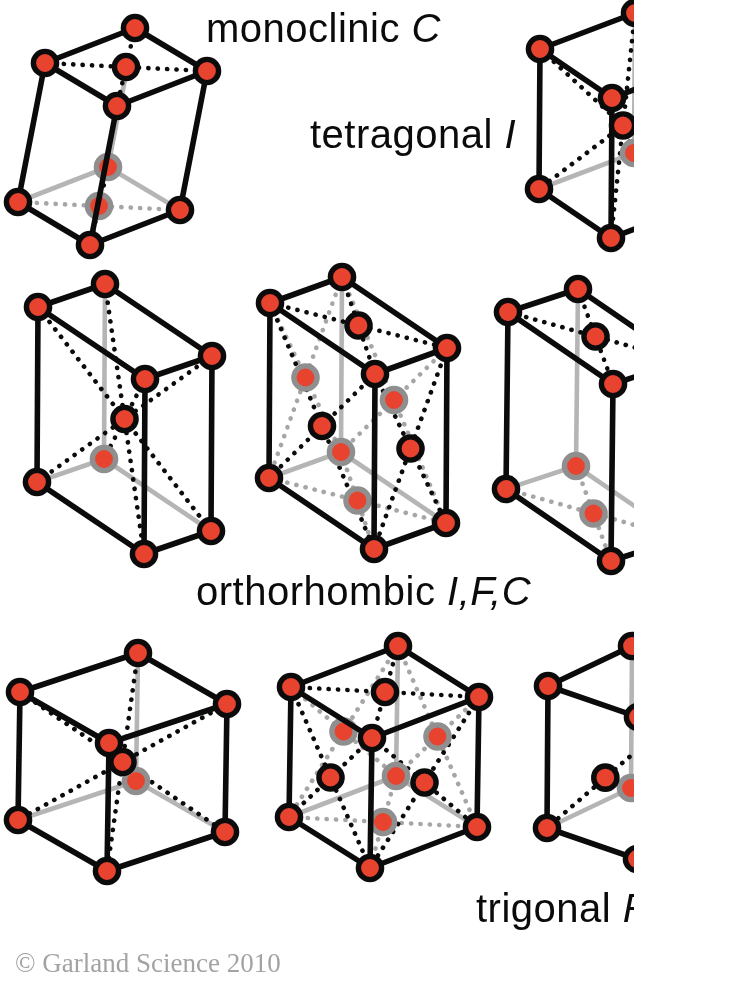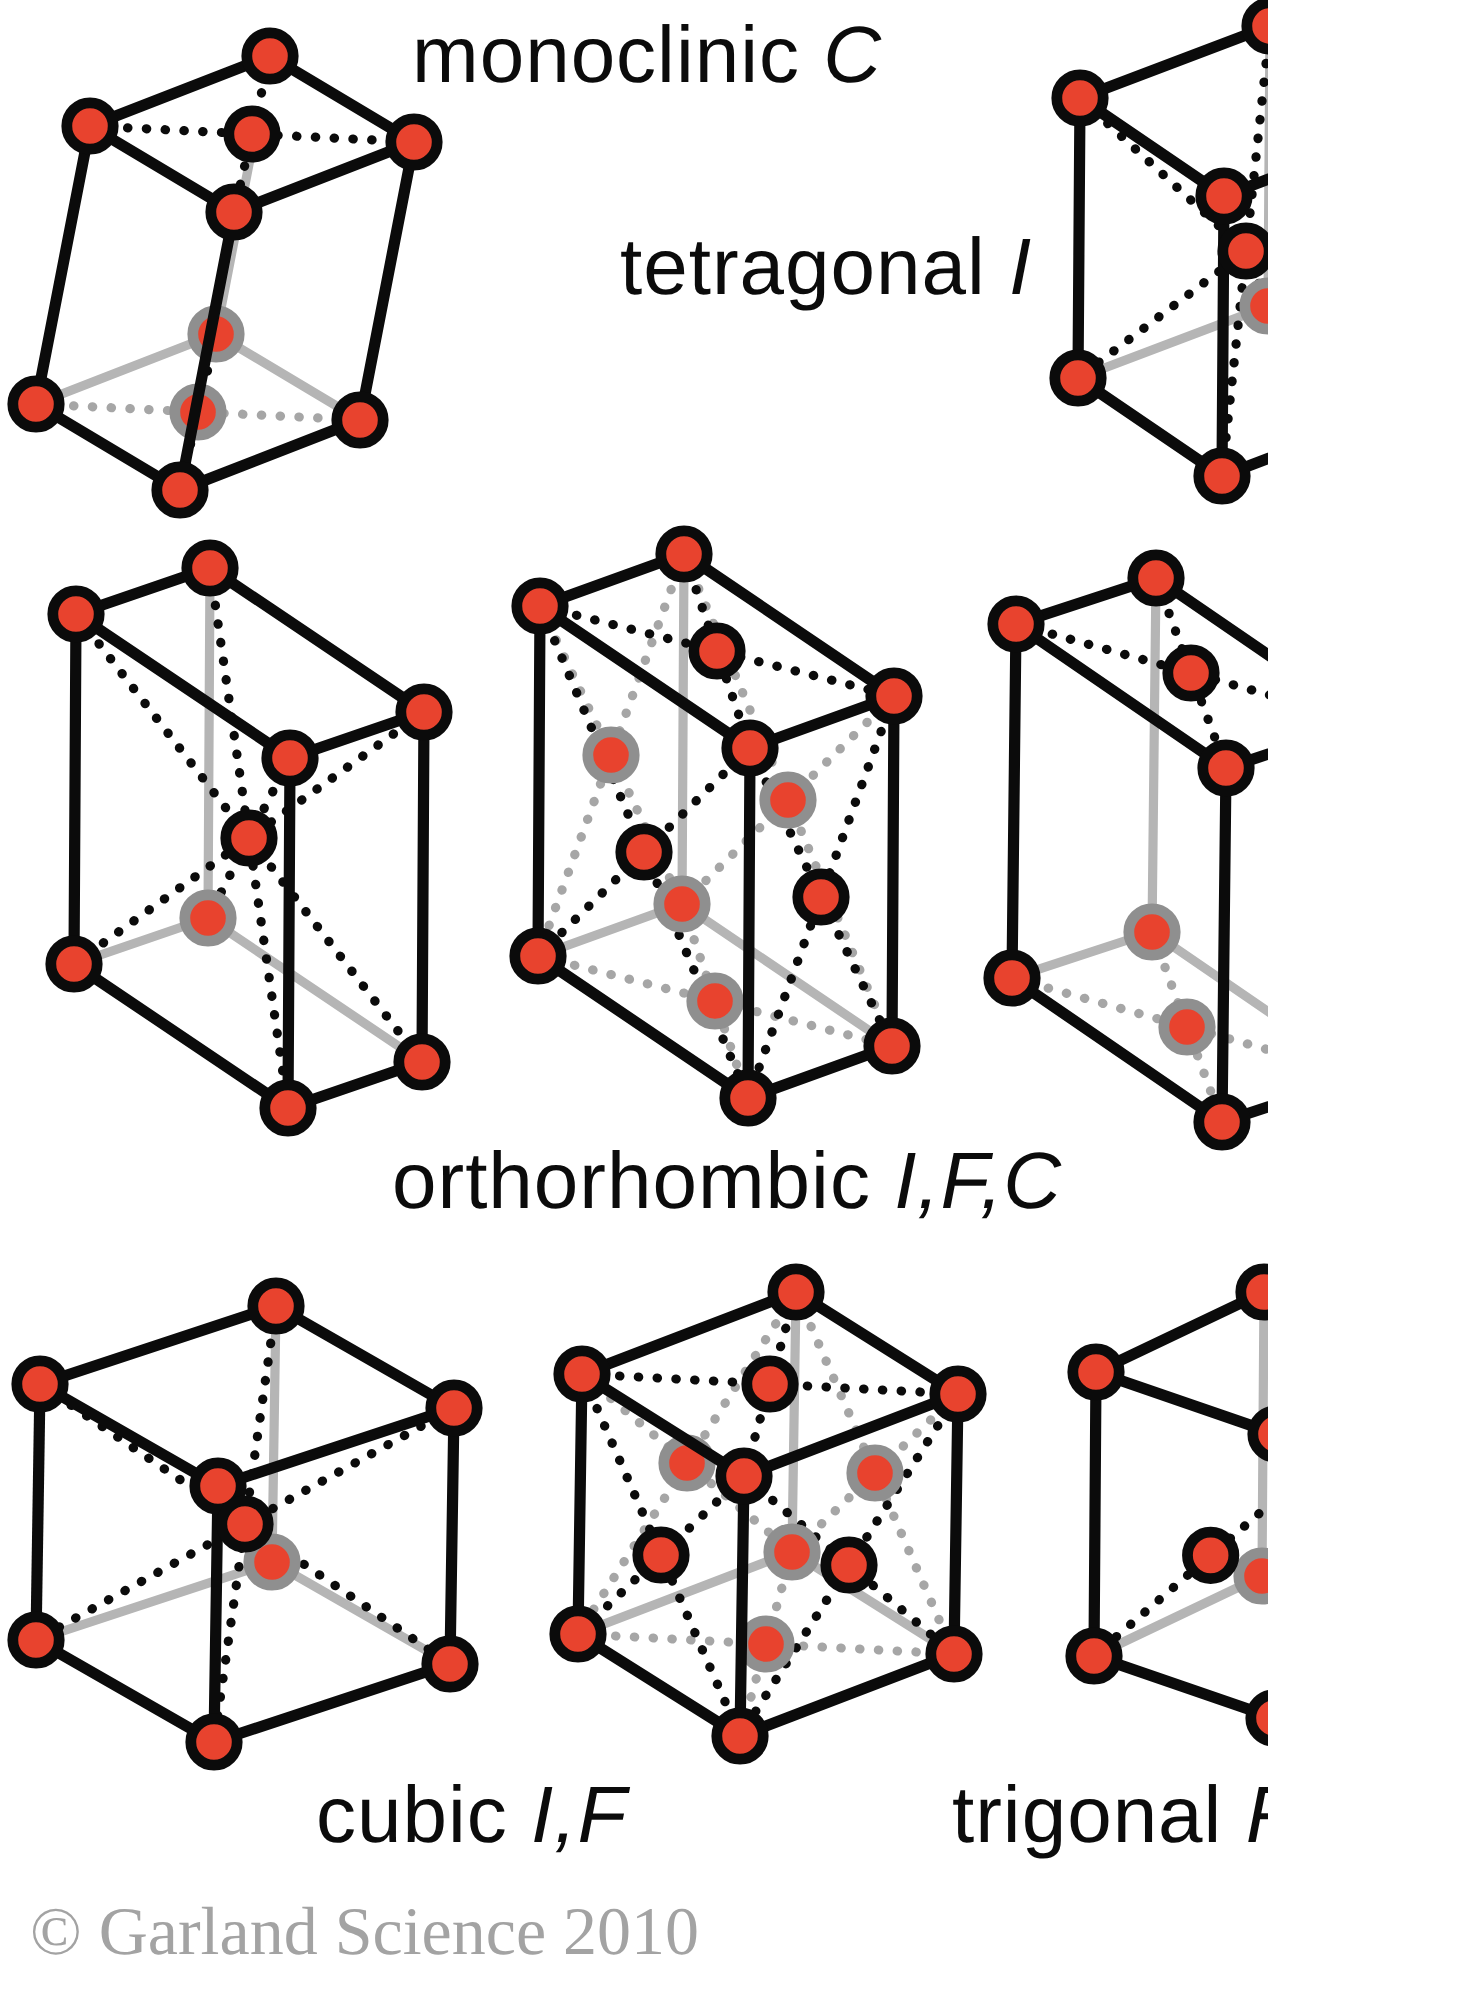--- a/index.html
+++ b/index.html
@@ -36,21 +36,21 @@
   }
   .label .sym{font-style:italic;}
   #label-monoclinic{left:206px;top:8px;}
   #label-tetragonal{left:310px;top:114px;}
   #label-orthorhombic{left:196px;top:571px;}
   #label-cubic{left:158px;top:888px;}
   #label-trigonal{left:476px;top:888px;}
   #copyright{
     position:absolute;left:15px;top:950px;
     font-family:"Liberation Serif",serif;
-    font-size:34px;line-height:1;
+    font-size:27px;line-height:1;
     color:var(--copyright);
     white-space:nowrap;
   }
 </style>
 </head>
 <body>
 
 <div id="canvas">
 
   <svg id="lattice" width="741" height="1000" viewBox="0 0 741 1000">
@@ -297,19 +297,18 @@
         <circle cx="605.3333333333334" cy="777.6666666666666" r="11.6" class="atom"></circle>
       </g>
     </svg>
 
   <div class="label" id="label-monoclinic"><span>monoclinic </span><span class="sym">C</span></div>
 
   <div class="label" id="label-orthorhombic"><span>orthorhombic </span><span class="sym">I,F,C</span></div>
 
   <div class="label" id="label-tetragonal"><span>tetragonal </span><span class="sym">I</span></div>
 
-  <div class="label" id="label-cubic"><span>cubic </span><span class="sym">I,F</span></div>
 
   <div class="label" id="label-trigonal"><span>trigonal </span><span class="sym">R</span></div>
 
   <div id="copyright">© Garland Science 2010</div>
 
 </div>
 
 </body></html>

